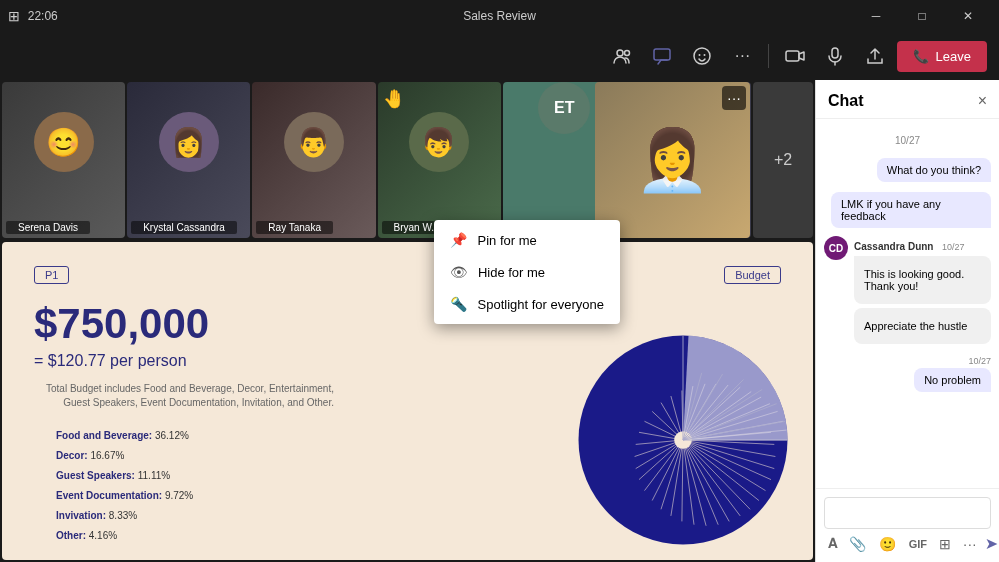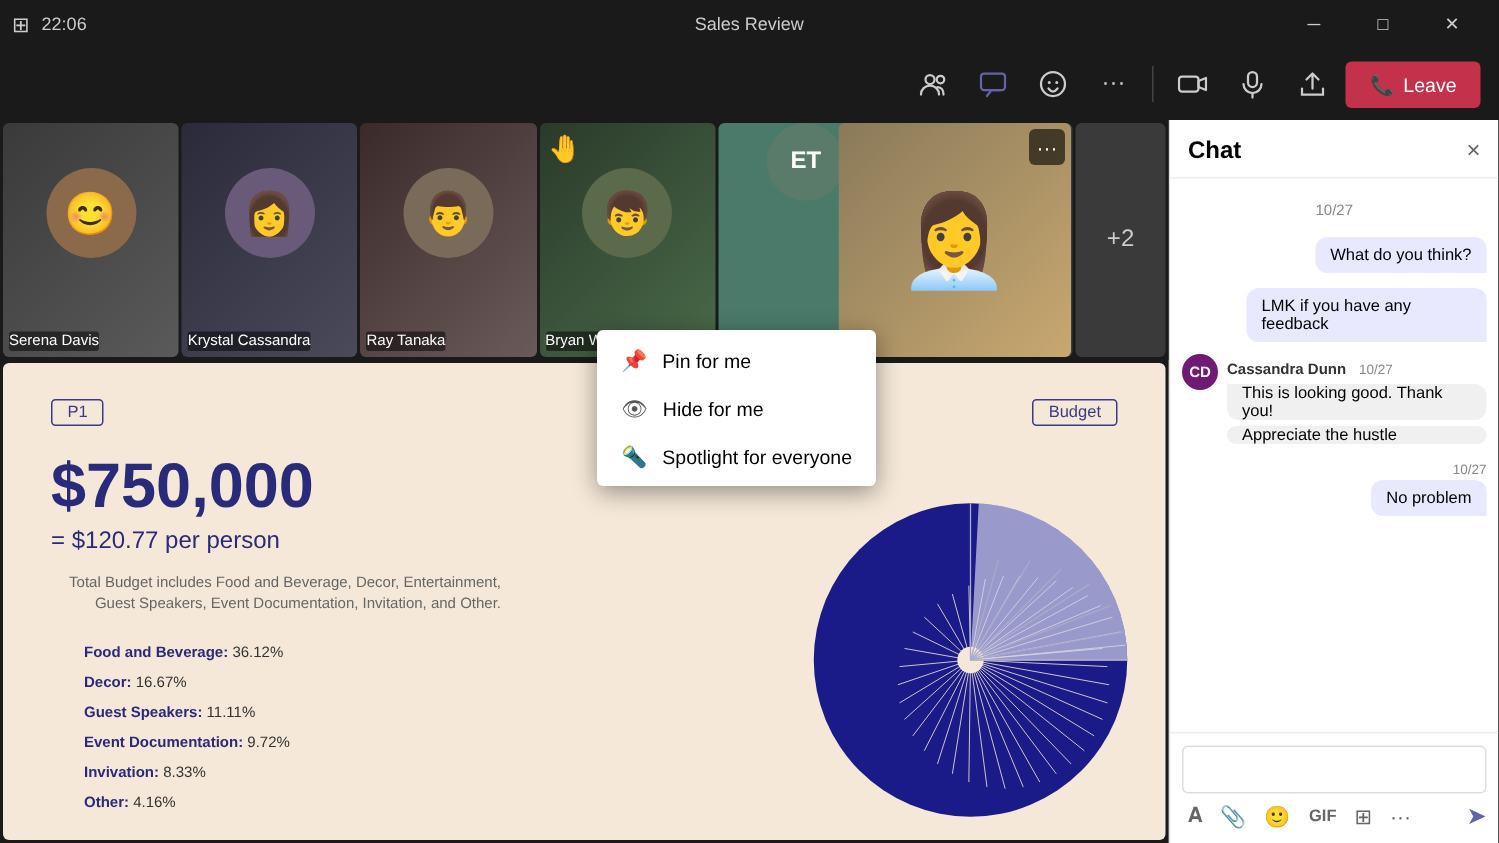--- a/index.html
+++ b/index.html
@@ -91,21 +91,21 @@
       overflow: hidden;
       border-radius: 4px;
     }
     .participant-name {
       position: absolute;
       bottom: 4px;
       left: 4px;
       font-size: 10px;
       color: #fff;
       background: rgba(0,0,0,0.5);
-      padding: 1px 0;
+      padding: 1px 12px;
       border-radius: 2px;
       margin-top: 24px;
     }
     .participant-face {
       width: 100%; height: 100%;
       display: flex; align-items: center; justify-content: center;
       font-size: 32px;
     }
     .p1-bg { background: linear-gradient(135deg, #3a3a3a 0%, #5a5a5a 100%); }
     .p2-bg { background: linear-gradient(135deg, #2a2a3a 0%, #4a4a5a 100%); }
@@ -203,21 +203,21 @@
     .pie-container {
       position: absolute;
       right: 20px;
       bottom: 10px;
       width: 220px;
       height: 220px;
     }
 
     
     .chat-panel {
-      width: 220px;
+      width: 184px;
       background: #fff;
       color: #000;
       display: flex;
       flex-direction: column;
       border-left: 1px solid #ddd;
     }
     .chat-header {
       display: flex;
       align-items: center;
       justify-content: space-between;
@@ -269,21 +269,21 @@
     .chat-sender-content { flex: 1; }
     .chat-sender-name {
       font-size: 10px;
       font-weight: 600;
       color: #333;
     }
     .chat-sender-time { font-size: 9px; color: #888; margin-left: 4px; }
     .chat-bubble-left {
       background: #f0f0f0;
       border-radius: 0 8px 8px 8px;
-      padding: 0 10px;
+      padding: 12px 10px;
       font-size: 11px;
       color: #000;
       margin-top: 2px;
     }
     .chat-bubble-right2 {
       align-self: flex-end;
       background: #e8e8ff;
       border-radius: 8px 8px 0 8px;
       padding: 6px 10px;
       font-size: 11px;

